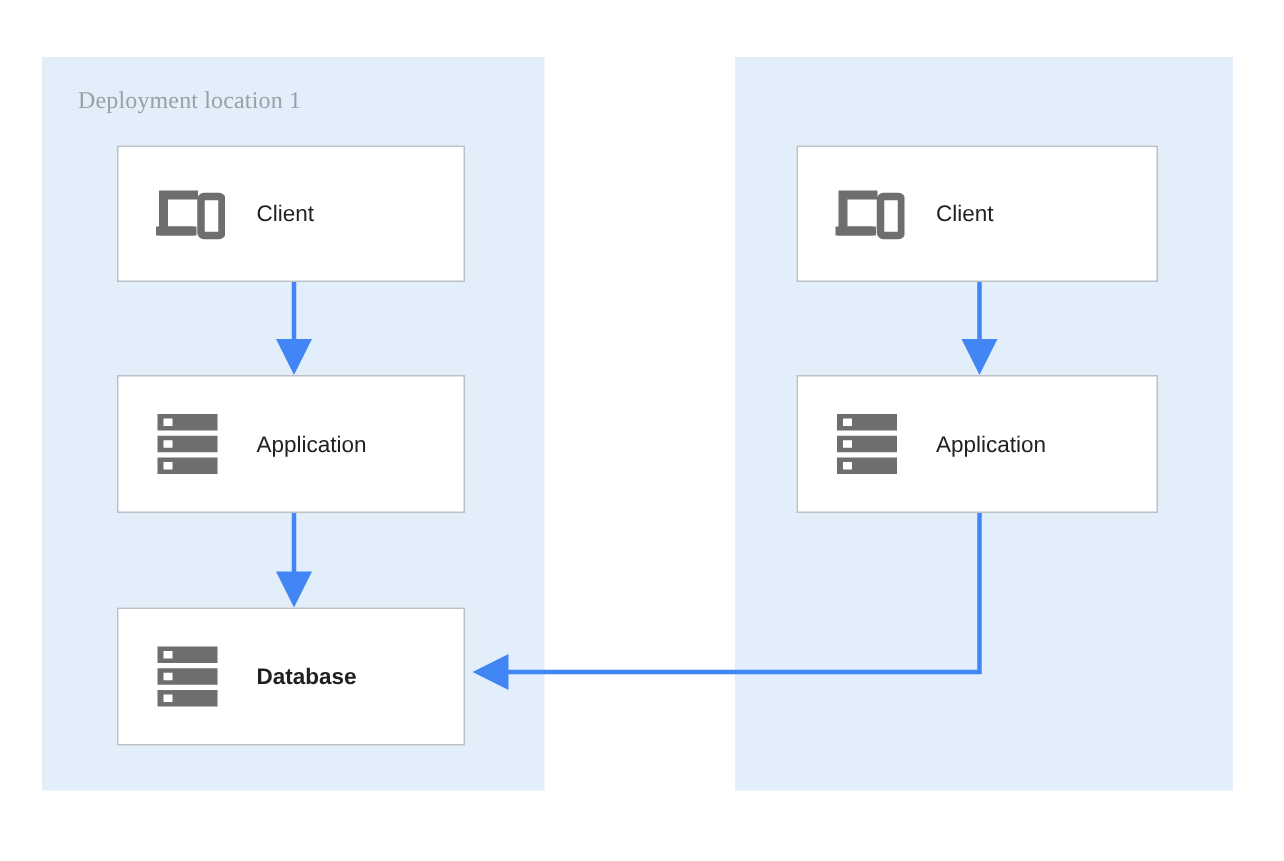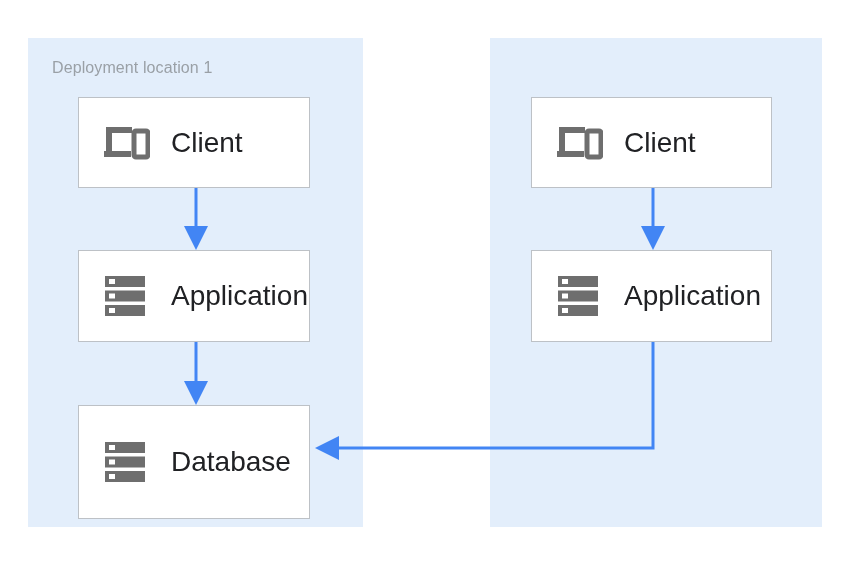--- a/index.html
+++ b/index.html
@@ -44,42 +44,42 @@
     margin-left: 18px;
     flex: 0 0 auto;
     display: flex;
     align-items: center;
     justify-content: center;
   }
   .node-icon svg {
     display: block;
   }
   .node-label {
-    font-size: 28px;
+    font-size: 15px;
     color: #202124;
     margin-left: 16px;
     white-space: nowrap;
     font-family: "Liberation Sans", sans-serif;
   }
   .edge-layer {
     position: absolute;
     left: 0;
     top: 0;
     width: 856px;
     height: 574px;
     pointer-events: none;
   }
 </style>
 </head>
 <body>
 
 <div id="diagram-root">
 
   <div class="zone" style="left:28px; top:38px; width:335px; height:489px;"></div>
-  <div class="zone-label" style="left:52px; top:59px;">Deployment location 1</div>
+  <div class="zone-label" style="left:52px; top:59px;font-family:Liberation Serif, serif;">Deployment location 1</div>
 
   <div class="zone" style="left:490px; top:38px; width:332px; height:489px;"></div>
 
   <svg class="edge-layer" viewBox="0 0 856 574" width="856" height="574">
 
     <g>
       <line x1="196" y1="188" x2="196" y2="233" stroke="#4285f4" stroke-width="3"></line>
       <polygon points="196,250 184,226 208,226" fill="#4285f4"></polygon>
     </g>
 
@@ -117,21 +117,21 @@
         <rect x="6" y="5" width="6" height="5" fill="#ffffff"></rect>
         <rect x="2" y="16.5" width="40" height="11" fill="#6e6e6e"></rect>
         <rect x="6" y="19.5" width="6" height="5" fill="#ffffff"></rect>
         <rect x="2" y="31" width="40" height="11" fill="#6e6e6e"></rect>
         <rect x="6" y="34" width="6" height="5" fill="#ffffff"></rect>
       </svg>
     </span>
     <span class="node-label">Application</span>
   </div>
 
-  <div class="node" style="left:78px; top:405px; width:232px; height:114px;">
+  <div class="node" style="left:78px; top:405px; width:232px; height:92px;font-weight:bold;">
     <span class="node-icon">
       <svg width="46" height="44" viewBox="0 0 46 44" aria-hidden="true">
         <rect x="2" y="2" width="40" height="11" fill="#6e6e6e"></rect>
         <rect x="6" y="5" width="6" height="5" fill="#ffffff"></rect>
         <rect x="2" y="16.5" width="40" height="11" fill="#6e6e6e"></rect>
         <rect x="6" y="19.5" width="6" height="5" fill="#ffffff"></rect>
         <rect x="2" y="31" width="40" height="11" fill="#6e6e6e"></rect>
         <rect x="6" y="34" width="6" height="5" fill="#ffffff"></rect>
       </svg>
     </span>

